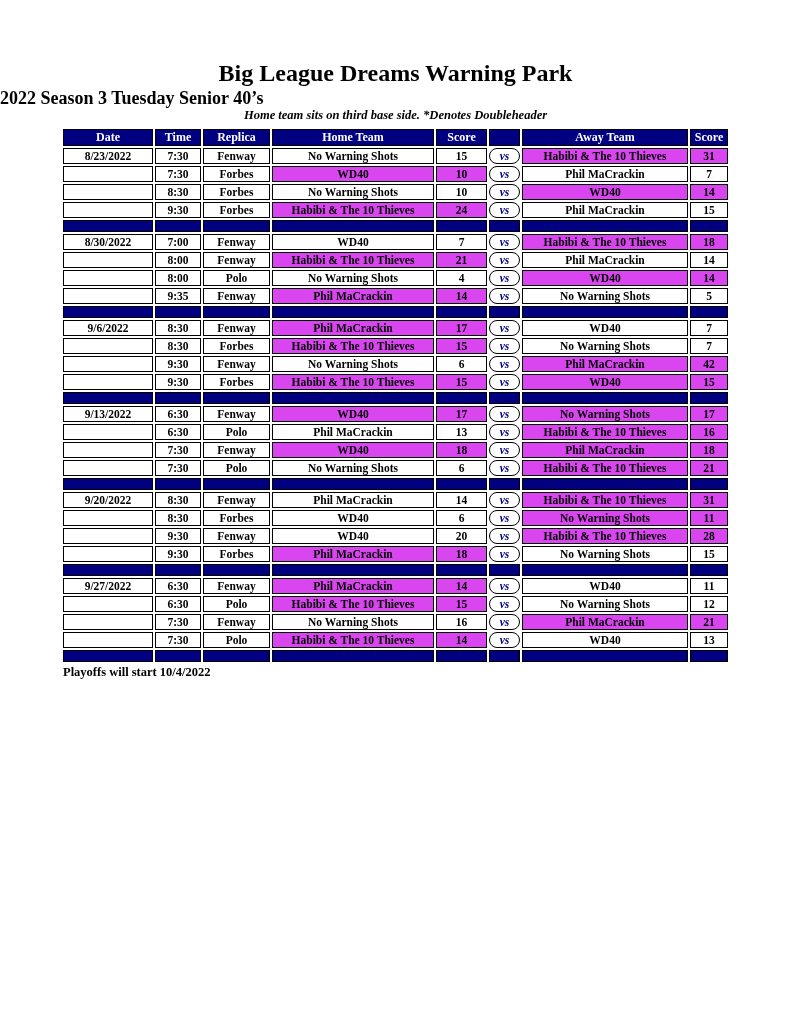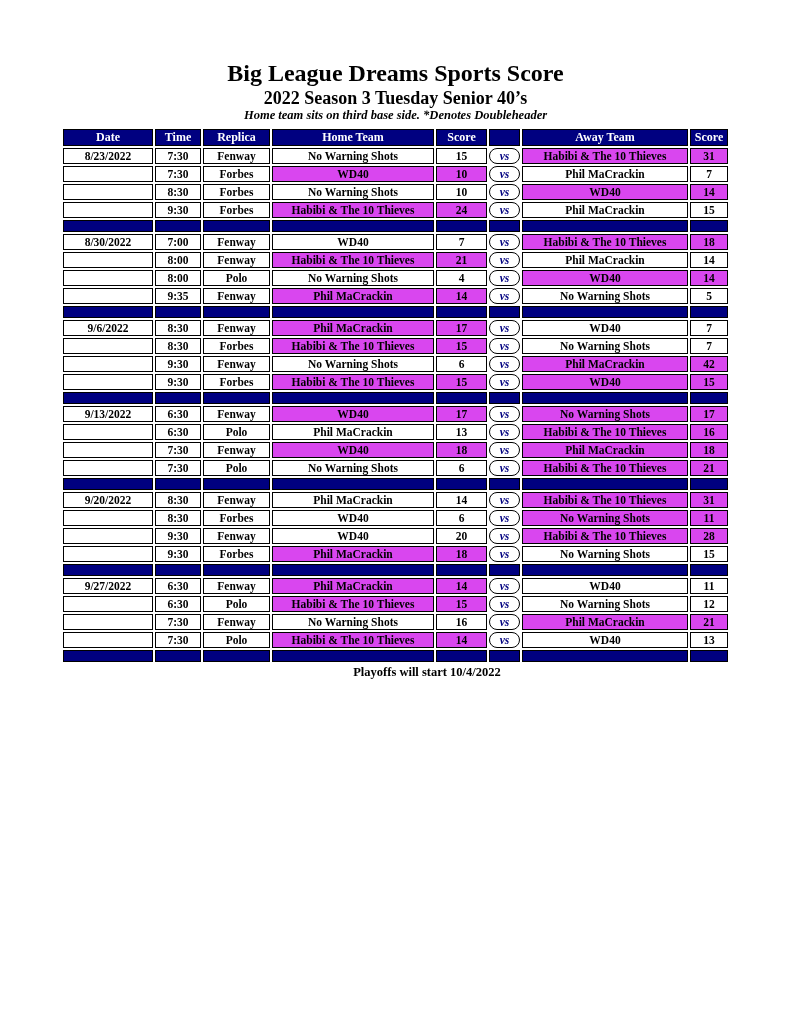--- a/index.html
+++ b/index.html
@@ -7,21 +7,21 @@
     width:791px;height:1024px;background:#ffffff;
     font-family:"Liberation Serif", serif;
     color:#000;
   }
   .page{position:relative;width:791px;height:1024px;overflow:hidden;}
   .title{
     margin:60px 0 0 0;text-align:center;
     font-size:24px;font-weight:bold;line-height:26px;
   }
   .subtitle{
-    margin:2px 0 0 0;text-align:center;
+    margin:2px 0 0 0;
     font-size:18px;font-weight:bold;line-height:20px;
   }
   .note{
     margin:0 0 0 0;text-align:center;
     font-size:12.5px;font-weight:bold;font-style:italic;line-height:14px;
   }
   table.sched{
     border-collapse:separate;border-spacing:2px;
     table-layout:fixed;margin:5px 0 0 61px;
   }
@@ -33,28 +33,28 @@
     white-space:nowrap;overflow:hidden;
   }
   table.sched th{
     background:#000080;color:#ffffff;font-size:12px;height:17px;
   }
   td.hl{background:#d946ef;}
   td.vs{font-style:italic;color:#000080;font-size:10px;border-radius:8px;}
   tr.sep td{background:#000080;height:12px;border:1px solid #000;}
   .footer{
     margin:1px 0 0 63px;
-    font-size:12.5px;font-weight:bold;line-height:15px;text-align:center;
+    font-size:12.5px;font-weight:bold;line-height:15px;
   }
 </style>
 </head>
 <body>
 
 <div class="page">
-  <div class="title">Big League Dreams Sports Score</div>
+  <div class="title">Big League Dreams Warning Park</div>
   <div class="subtitle">2022 Season 3 Tuesday Senior 40’s</div>
   <div class="note">Home team sits on third base side.  *Denotes Doubleheader</div>
 
   <table class="sched">
     <colgroup id="cols">
         <col style="width: 90px;">
         <col style="width: 46px;">
         <col style="width: 67px;">
         <col style="width: 162px;">
         <col style="width: 51px;">

